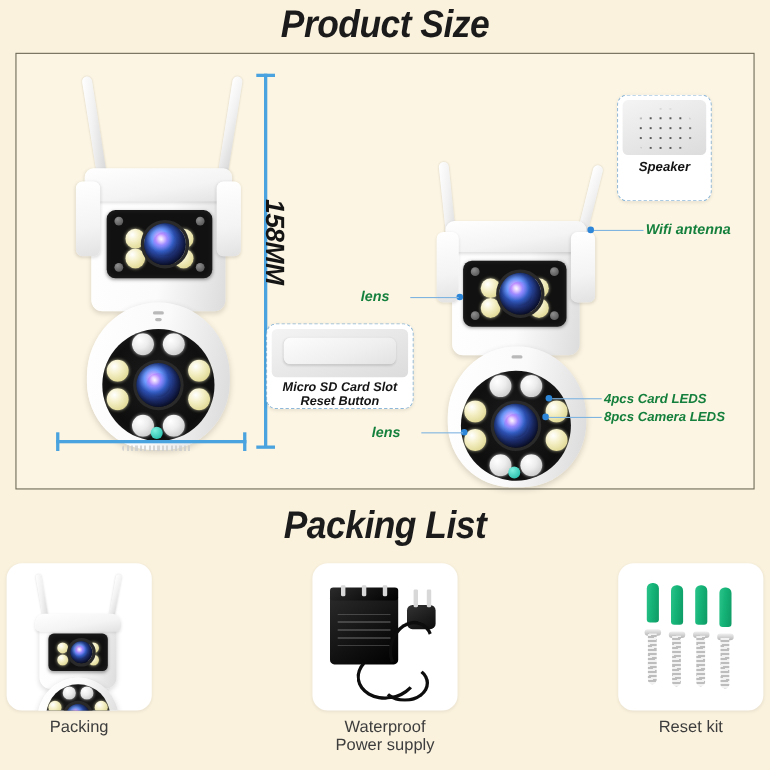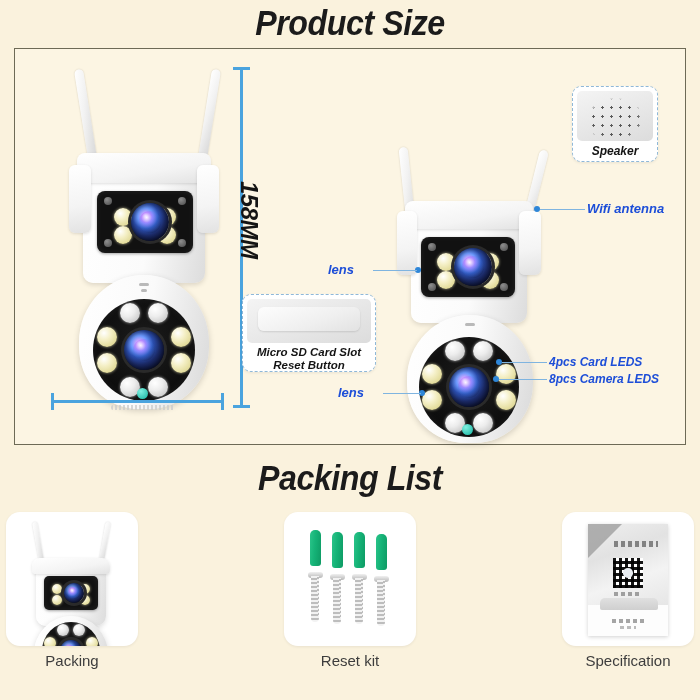--- a/index.html
+++ b/index.html
@@ -161,21 +161,21 @@
 
   
   .leader { position:absolute; height:1.6px; background:#7fb4e0; }
   .leader-dot {
     position:absolute; width:6px; height:6px; border-radius:50%;
     background:#2e86d8;
   }
   .callout-label {
     position:absolute;
     font-weight:bold; font-style:italic;
-    color:#1d4ed8; font-size:13px;
+    color:#15803d; font-size:13px;
     white-space:nowrap;
   }
   .callout-label.small { font-size:12px; }
 
   
   #packing-list-title { position:absolute; left:0; top:452px; width:700px; }
   #packing-row {
     position:absolute;
     left:6px; top:512px;
     width:688px; height:180px;
@@ -392,21 +392,21 @@
   <div class="callout-box" style="left:227px; top:245px; width:134px; height:78px;">
     <div class="callout-img" style="width:100%; height:44px;">
       <div class="sd-plate"></div>
     </div>
     <div class="callout-text" style="font-size:11.5px; margin-top:3px;">
       <div>Micro SD Card Slot</div>
       <div>Reset Button</div>
     </div>
   </div>
 
-  <div class="callout-box" style="left:546px; top:37px; width:86px; height:76px;margin-left:11px;">
+  <div class="callout-box" style="left:546px; top:37px; width:86px; height:97px;">
     <div class="callout-img" style="width:100%; height:50px;">
       <div class="speaker-grille"></div>
     </div>
     <div class="callout-text" style="font-size:12px; margin-top:4px;">
       <span>Speaker</span>
     </div>
   </div>
 
   <div class="leader-dot" style="left:519px; top:157px;"></div>
   <div class="leader" style="left:525px; top:159.5px; width:45px;"></div>
@@ -454,48 +454,54 @@
         <div class="led-warm" style="left:2px;  top:15px; width:12px; height:12px;"></div>
 
         <div class="led-warm" style="left:44px; top:15px; width:12px; height:12px;"></div>
 
         <div class="lens-big" style="left:18px; top:18px; width:22px; height:22px;"></div>
       </div>
     </div>
     <div class="pack-label">Packing</div>
   </div>
 
+  <div class="pack-item">
+    <div class="pack-card">
+      <div class="psu-body" style="left:16px; top:28px; width:62px; height:64px;">
+        <div class="psu-text"></div>
+      </div>
+      <div class="psu-body" style="left:16px; top:22px; width:62px; height:12px; border-radius:3px;"></div>
+      <div class="psu-prong" style="left:26px; top:20px; height:10px;"></div>
+      <div class="psu-prong" style="left:45px; top:20px; height:10px;"></div>
+      <div class="psu-prong" style="left:64px; top:20px; height:10px;"></div>
+      <div class="plug-head" style="left:86px; top:38px; width:26px; height:22px; border-radius:5px;"></div>
+      <div class="psu-prong" style="left:92px; top:24px; height:16px;"></div>
+      <div class="psu-prong" style="left:104px; top:24px; height:16px;"></div>
+      <div class="cable" style="left:70px; top:52px; width:40px; height:50px; border-color:#0d0d0d transparent transparent #0d0d0d; transform:rotate(18deg);"></div>
+      <div class="cable" style="left:40px; top:80px; width:56px; height:44px; border-color:transparent transparent #0d0d0d #0d0d0d; transform:rotate(-8deg);"></div>
+      <div class="cable" style="left:62px; top:92px; width:44px; height:34px; border-color:transparent #0d0d0d #0d0d0d transparent;"></div>
+    </div>
+    <div class="pack-label">
+      <div>Waterproof</div>
+      <div>Power supply</div>
+    </div>
+  </div>
 
   <div class="pack-item">
     <div class="pack-card">
       <div class="anchor" style="left:26px; top:18px;"></div>
       <div class="anchor" style="left:48px; top:20px;"></div>
       <div class="anchor" style="left:70px; top:20px;"></div>
       <div class="anchor" style="left:92px; top:22px;"></div>
       <div class="screw-head" style="left:24px; top:60px;"></div>
       <div class="screw-shaft" style="left:27px; top:64px;"></div>
       <div class="screw-head" style="left:46px; top:62px;"></div>
       <div class="screw-shaft" style="left:49px; top:66px;"></div>
       <div class="screw-head" style="left:68px; top:62px;"></div>
       <div class="screw-shaft" style="left:71px; top:66px;"></div>
       <div class="screw-head" style="left:90px; top:64px;"></div>
       <div class="screw-shaft" style="left:93px; top:68px;"></div>
     </div>
     <div class="pack-label">Reset kit</div>
   </div>
 
 
-  <div class="pack-item">
-    <div class="pack-card">
-      <div class="spec-page" style="left:26px; top:12px; width:80px; height:112px;">
-        <div class="spec-photo"></div>
-        <div class="spec-corner"></div>
-        <div class="spec-cnline" style="left:26px; top:17px; width:44px; height:6px;"></div>
-        <div class="qr" style="left:25px; top:34px; width:30px; height:30px;"></div>
-        <div class="spec-cnline" style="left:26px; top:68px; width:28px; height:4px; opacity:.6;"></div>
-        <div class="spec-sofa" style="left:12px; top:74px; width:58px; height:12px;"></div>
-        <div class="spec-cnline" style="left:24px; top:95px; width:32px; height:4px; opacity:.6;"></div>
-        <div class="spec-cnline" style="left:32px; top:102px; width:16px; height:3px; opacity:.45;"></div>
-      </div>
-    </div>
-    <div class="pack-label">Specification</div>
-  </div>
 </div>
 
 </body></html>

